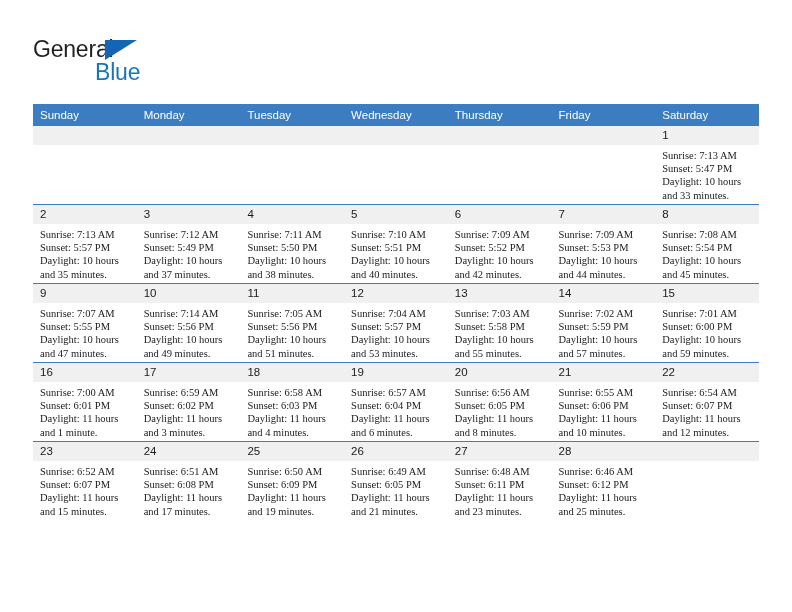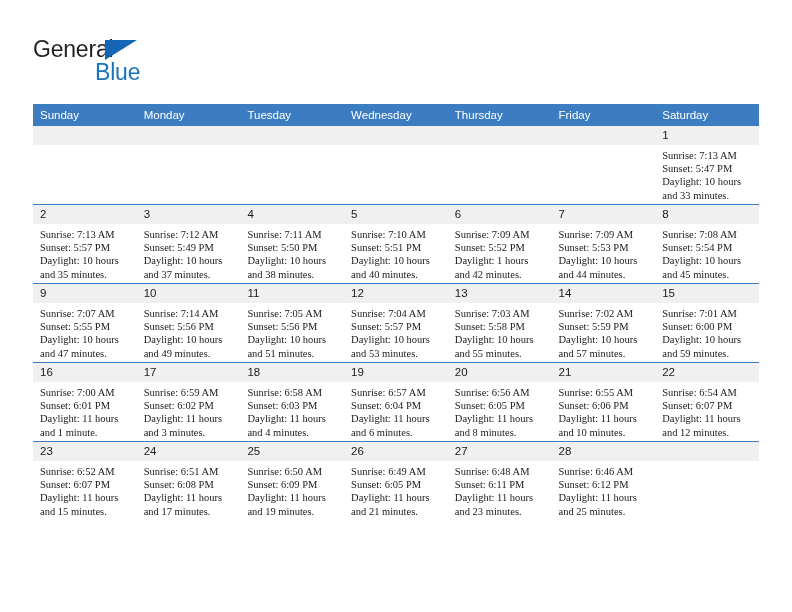--- a/index.html
+++ b/index.html
@@ -223,21 +223,21 @@
               <div>Sunrise: 7:10 AM</div>
               <div>Sunset: 5:51 PM</div>
               <div>Daylight: 10 hours and 40 minutes.</div>
             </div>
           </td>
           <td>
             <div class="daynum">6</div>
             <div class="details">
               <div>Sunrise: 7:09 AM</div>
               <div>Sunset: 5:52 PM</div>
-              <div>Daylight: 1 hours and 42 minutes.</div>
+              <div>Daylight: 10 hours and 42 minutes.</div>
             </div>
           </td>
           <td>
             <div class="daynum">7</div>
             <div class="details">
               <div>Sunrise: 7:09 AM</div>
               <div>Sunset: 5:53 PM</div>
               <div>Daylight: 10 hours and 44 minutes.</div>
             </div>
           </td>

